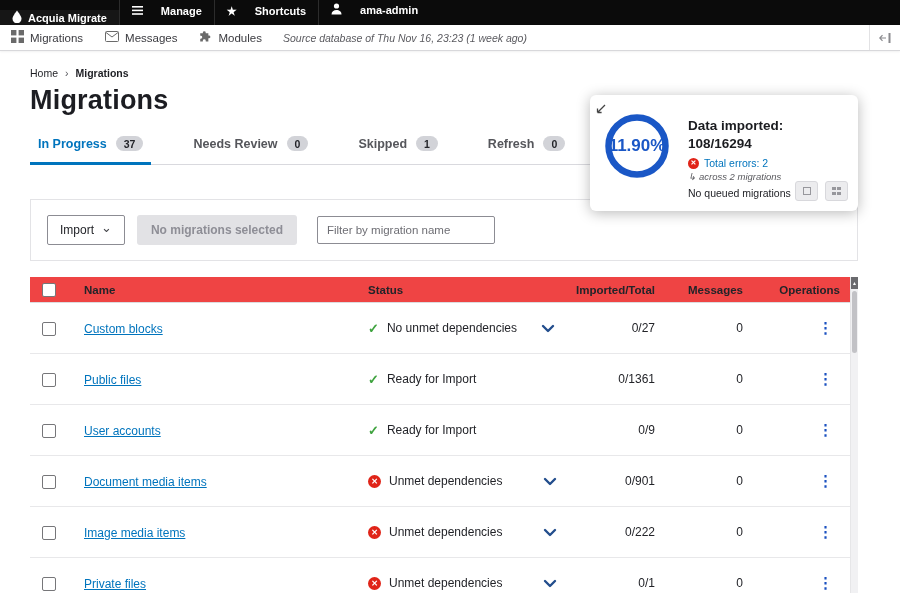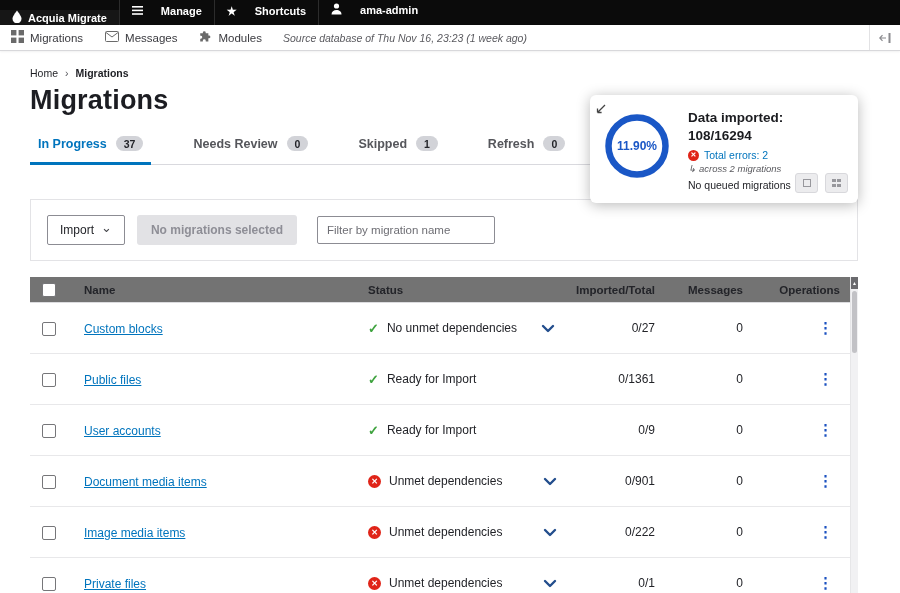--- a/index.html
+++ b/index.html
@@ -38,21 +38,21 @@
   .controls-card{margin-top:34px; border:1px solid #e3e3e6; border-radius:0; padding:15px 16px; display:flex; align-items:center; gap:12px;}
   .import-btn{display:flex; align-items:center; gap:7px; background:#fff; border:1px solid #8c8c93; border-radius:2px; padding:7px 12px; font-size:12px; color:var(--text); cursor:pointer;}
   .import-btn .caret{font-size:13px; line-height:4px; margin-top:-5px; color:#44454a;}
   .selected-btn{background:#e2e2e5; border:none; border-radius:3px; padding:8px 14px; font-size:12px; font-weight:bold; color:#8e8e96; cursor:default;}
   .filter-input{margin-left:8px; width:178px; border:1px solid #8c8c93; border-radius:2px; padding:7px 9px; font-size:11.5px; font-family:"Liberation Sans", sans-serif; color:#333;}
   .filter-input::placeholder{color:#6e6e74;}
   
   .table-wrap{margin-top:16px; display:flex; align-items:stretch;}
   .table{flex:1;}
   .thead,.row{display:grid; grid-template-columns:54px 284px 192px 103px 88px 1fr; align-items:center;}
-  .thead{height:26px; background:#737373; border-bottom:1px solid #dcdcdf; font-size:11.5px; font-weight:bold;}
+  .thead{height:26px; background:#ef4444; border-bottom:1px solid #dcdcdf; font-size:11.5px; font-weight:bold;}
   .row{height:51px; border-bottom:1px solid #e8e8ea;}
   .c-cb{padding-left:12px;}
   .checkbox{display:inline-block; width:14px; height:14px; border:1px solid #767679; border-radius:2px; background:#fff; cursor:pointer; vertical-align:middle;}
   .c-num{text-align:right; padding-right:8px; font-size:12px;}
   .c-ops{text-align:right; padding-right:10px;}
   .thead .c-num,.thead .c-ops{font-size:11.5px;}
   .mig-link{color:var(--blue); text-decoration:underline; font-size:12px; cursor:pointer;}
   .c-status{display:flex; align-items:center; gap:8px; font-size:12px;}
   .status-text{width:146px;}
   .ok-icon{color:var(--green); font-weight:bold; font-size:13px;}
@@ -61,22 +61,22 @@
   .kebab{display:inline-block; color:#1b51c0; font-weight:bold; font-size:15px; padding:0 7px; cursor:pointer;}
   
   .vscroll{width:8px; background:#f1f1f3; position:relative; border-left:1px solid #e6e6e8;}
   .vscroll-btn{height:12px; background:#6a6a6e; color:#fff; font-size:5px; display:flex; align-items:center; justify-content:center; cursor:pointer;}
   .vscroll-thumb{position:absolute; top:14px; left:1px; right:1px; height:62px; background:#c2c2c6; border-radius:3px; cursor:pointer;}
   
   .progress-card{position:absolute; top:95px; right:42px; width:268px; background:#fff; border-radius:6px; box-shadow:0 2px 14px rgba(0,0,0,0.28); padding:12px 12px 12px 14px; z-index:10;}
   .resize-arrow{position:absolute; top:5px; left:6px;}
   .card-body{display:flex; align-items:flex-start;}
   .ring-wrap{position:relative; width:66px; height:66px; margin-top:6px;}
-  .ring-pct{position:absolute; inset:0; display:flex; align-items:center; justify-content:center; font-size:12px; font-weight:bold; color:var(--accent);}
-  .card-text{margin-left:18px; padding-top:2px;}
+  .ring-pct{position:absolute; inset:0; display:flex; align-items:center; justify-content:center; font-size:17px; font-weight:bold; color:var(--accent);}
+  .card-text{margin-left:18px; padding-top:2px;margin-top:8px;}
   .card-title{font-size:13.5px; font-weight:bold; color:#1b1c20; line-height:1.3;}
   .errors-line{margin-top:5px; display:flex; align-items:center; gap:5px; font-size:10.5px; color:var(--blue); cursor:pointer;}
   .errors-line .err-icon{width:11px; height:11px; min-width:11px; font-size:7px;}
   .across-line{margin-top:2px; font-size:9.5px; font-style:italic; color:#5a5a5f; display:flex; gap:3px; align-items:center;}
   .queue-line{margin-top:5px; font-size:10.5px; color:var(--text);}
   .card-buttons{position:absolute; right:10px; bottom:10px; display:flex; gap:7px;}
   .card-btn{width:23px; height:20px; background:#ececee; border:1px solid #d8d8dc; border-radius:3px; display:flex; align-items:center; justify-content:center; cursor:pointer;}
   .sq-icon{width:8px; height:8px; border:1.6px solid #97979c;}
   .grid-icon{display:grid; grid-template-columns:4px 4px; gap:1.5px;}
   .grid-icon span{width:4px; height:3px; background:#97979c;}

